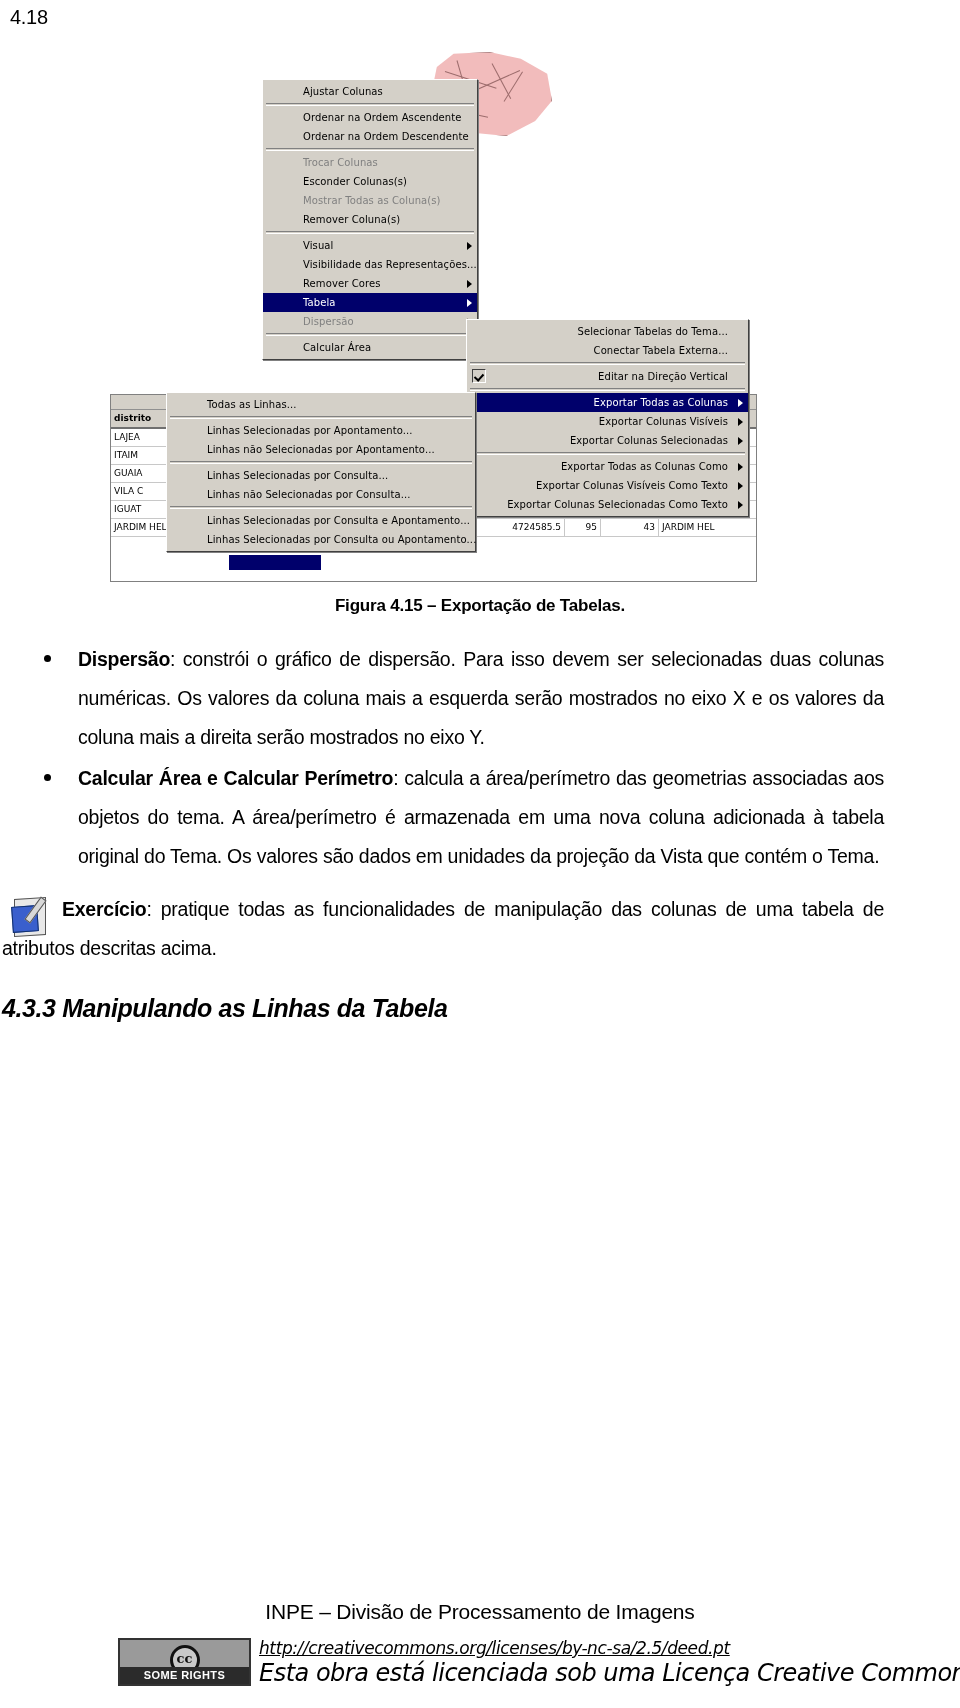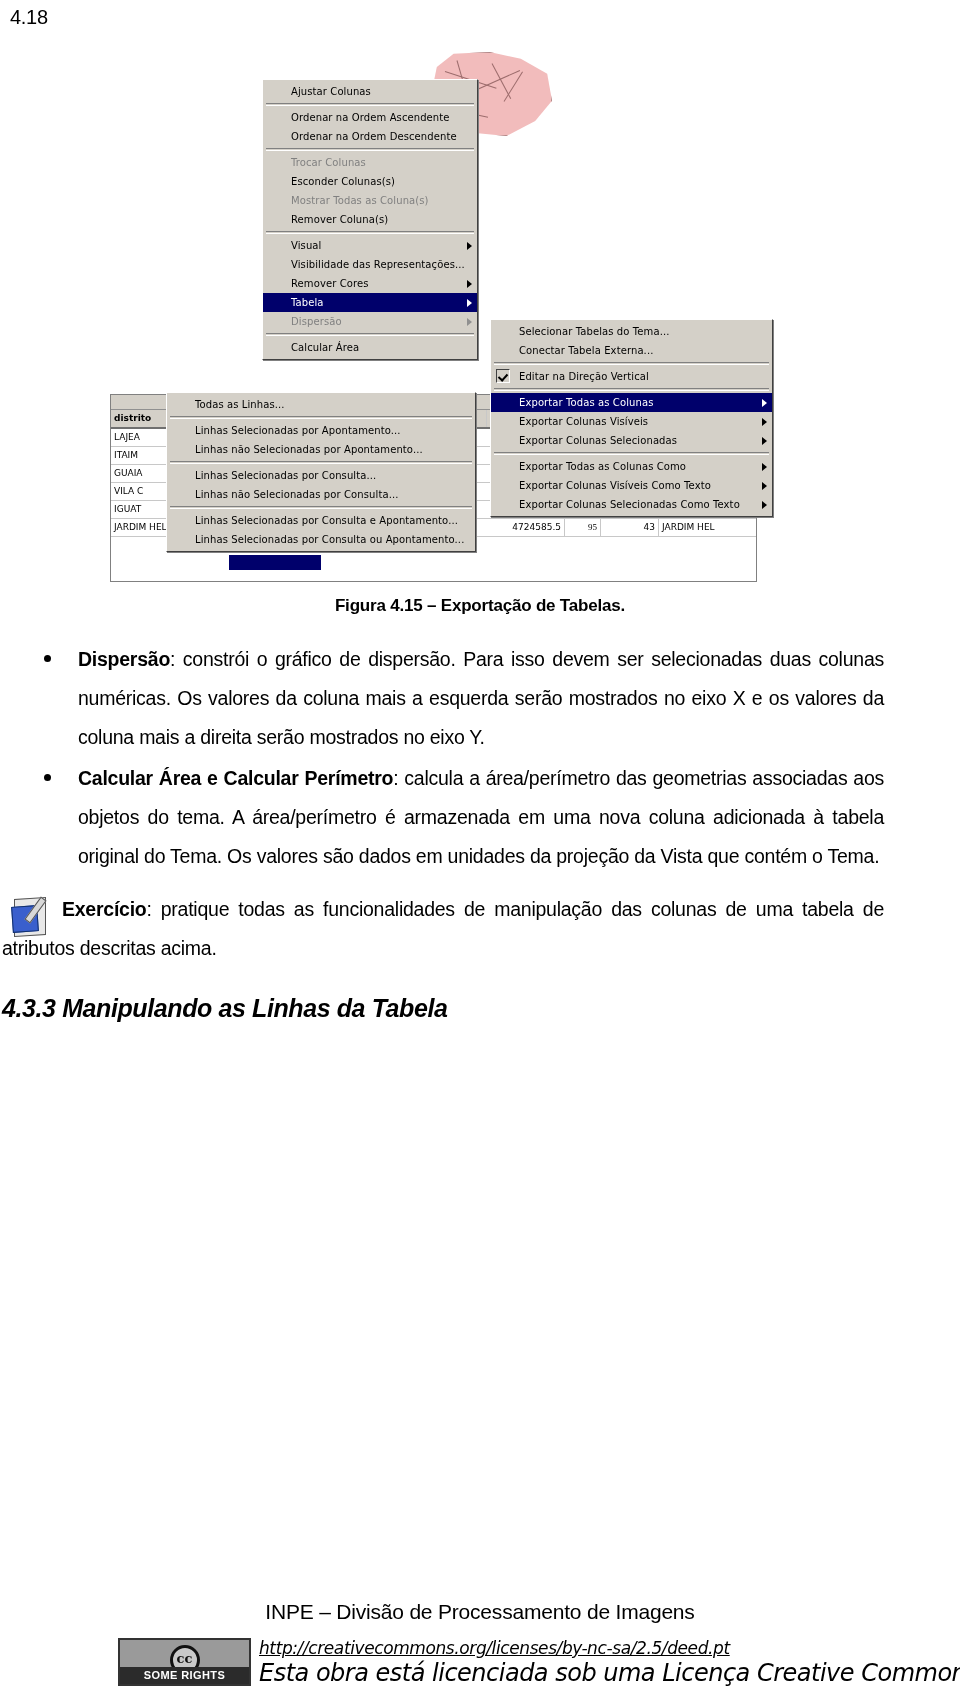--- a/index.html
+++ b/index.html
@@ -69,21 +69,21 @@
     font-family: "DejaVu Sans", sans-serif;
     font-size: 10px;
     color: #000;
     padding: 2px 0;
     box-sizing: border-box;
   }
   .menu-item {
     position: relative;
     height: 19px;
     line-height: 19px;
-    padding-left: 28px;
+    padding-left: 40px;
     padding-right: 20px;
     white-space: nowrap;
     letter-spacing: 0.1px;
   }
   .menu-item.disabled { color: #808080; }
   .menu-item.selected {
     background: #00006b;
     color: #ffffff;
   }
   .menu-sep {
@@ -126,21 +126,21 @@
     width: 4px; height: 7px;
     border: solid #000;
     border-width: 0 2px 2px 0;
     transform: rotate(42deg);
   }
 
   
   #menu-columns { left: 262px; top: 37px; width: 216px; }
 
   
-  #menu-tabela { left: 490px; top: 277px; width: 283px; }
+  #menu-tabela { left: 466px; top: 277px; width: 283px; text-align: right; }
 
   
   #menu-linhas { left: 166px; top: 350px; width: 310px; }
 
   
   .attr-table {
     position: absolute;
     left: 110px;
     top: 352px;
     width: 645px;
@@ -176,21 +176,21 @@
     overflow: hidden;
     border-right: 1px solid #c8c8c8;
     height: 17px;
   }
   .cell.num { text-align: right; }
   .c0 { left: 0;   width: 78px; }
   .c1 { left: 78px;  width: 120px; }
   .c2 { left: 198px; width: 108px; }
   .c3 { left: 306px; width: 70px; }
   .c4 { left: 376px; width: 78px; }
-  .c5 { left: 454px; width: 36px; font-family: Liberation Serif, serif; }
+  .c5 { left: 454px; width: 36px; }
   .c6 { left: 490px; width: 58px; }
   .c7 { left: 548px; width: 97px; border-right: none; }
 
   .row-sel-bar {
     position: absolute;
     left: 118px; top: 160px;
     width: 92px; height: 15px;
     background: #00006b;
   }
 

